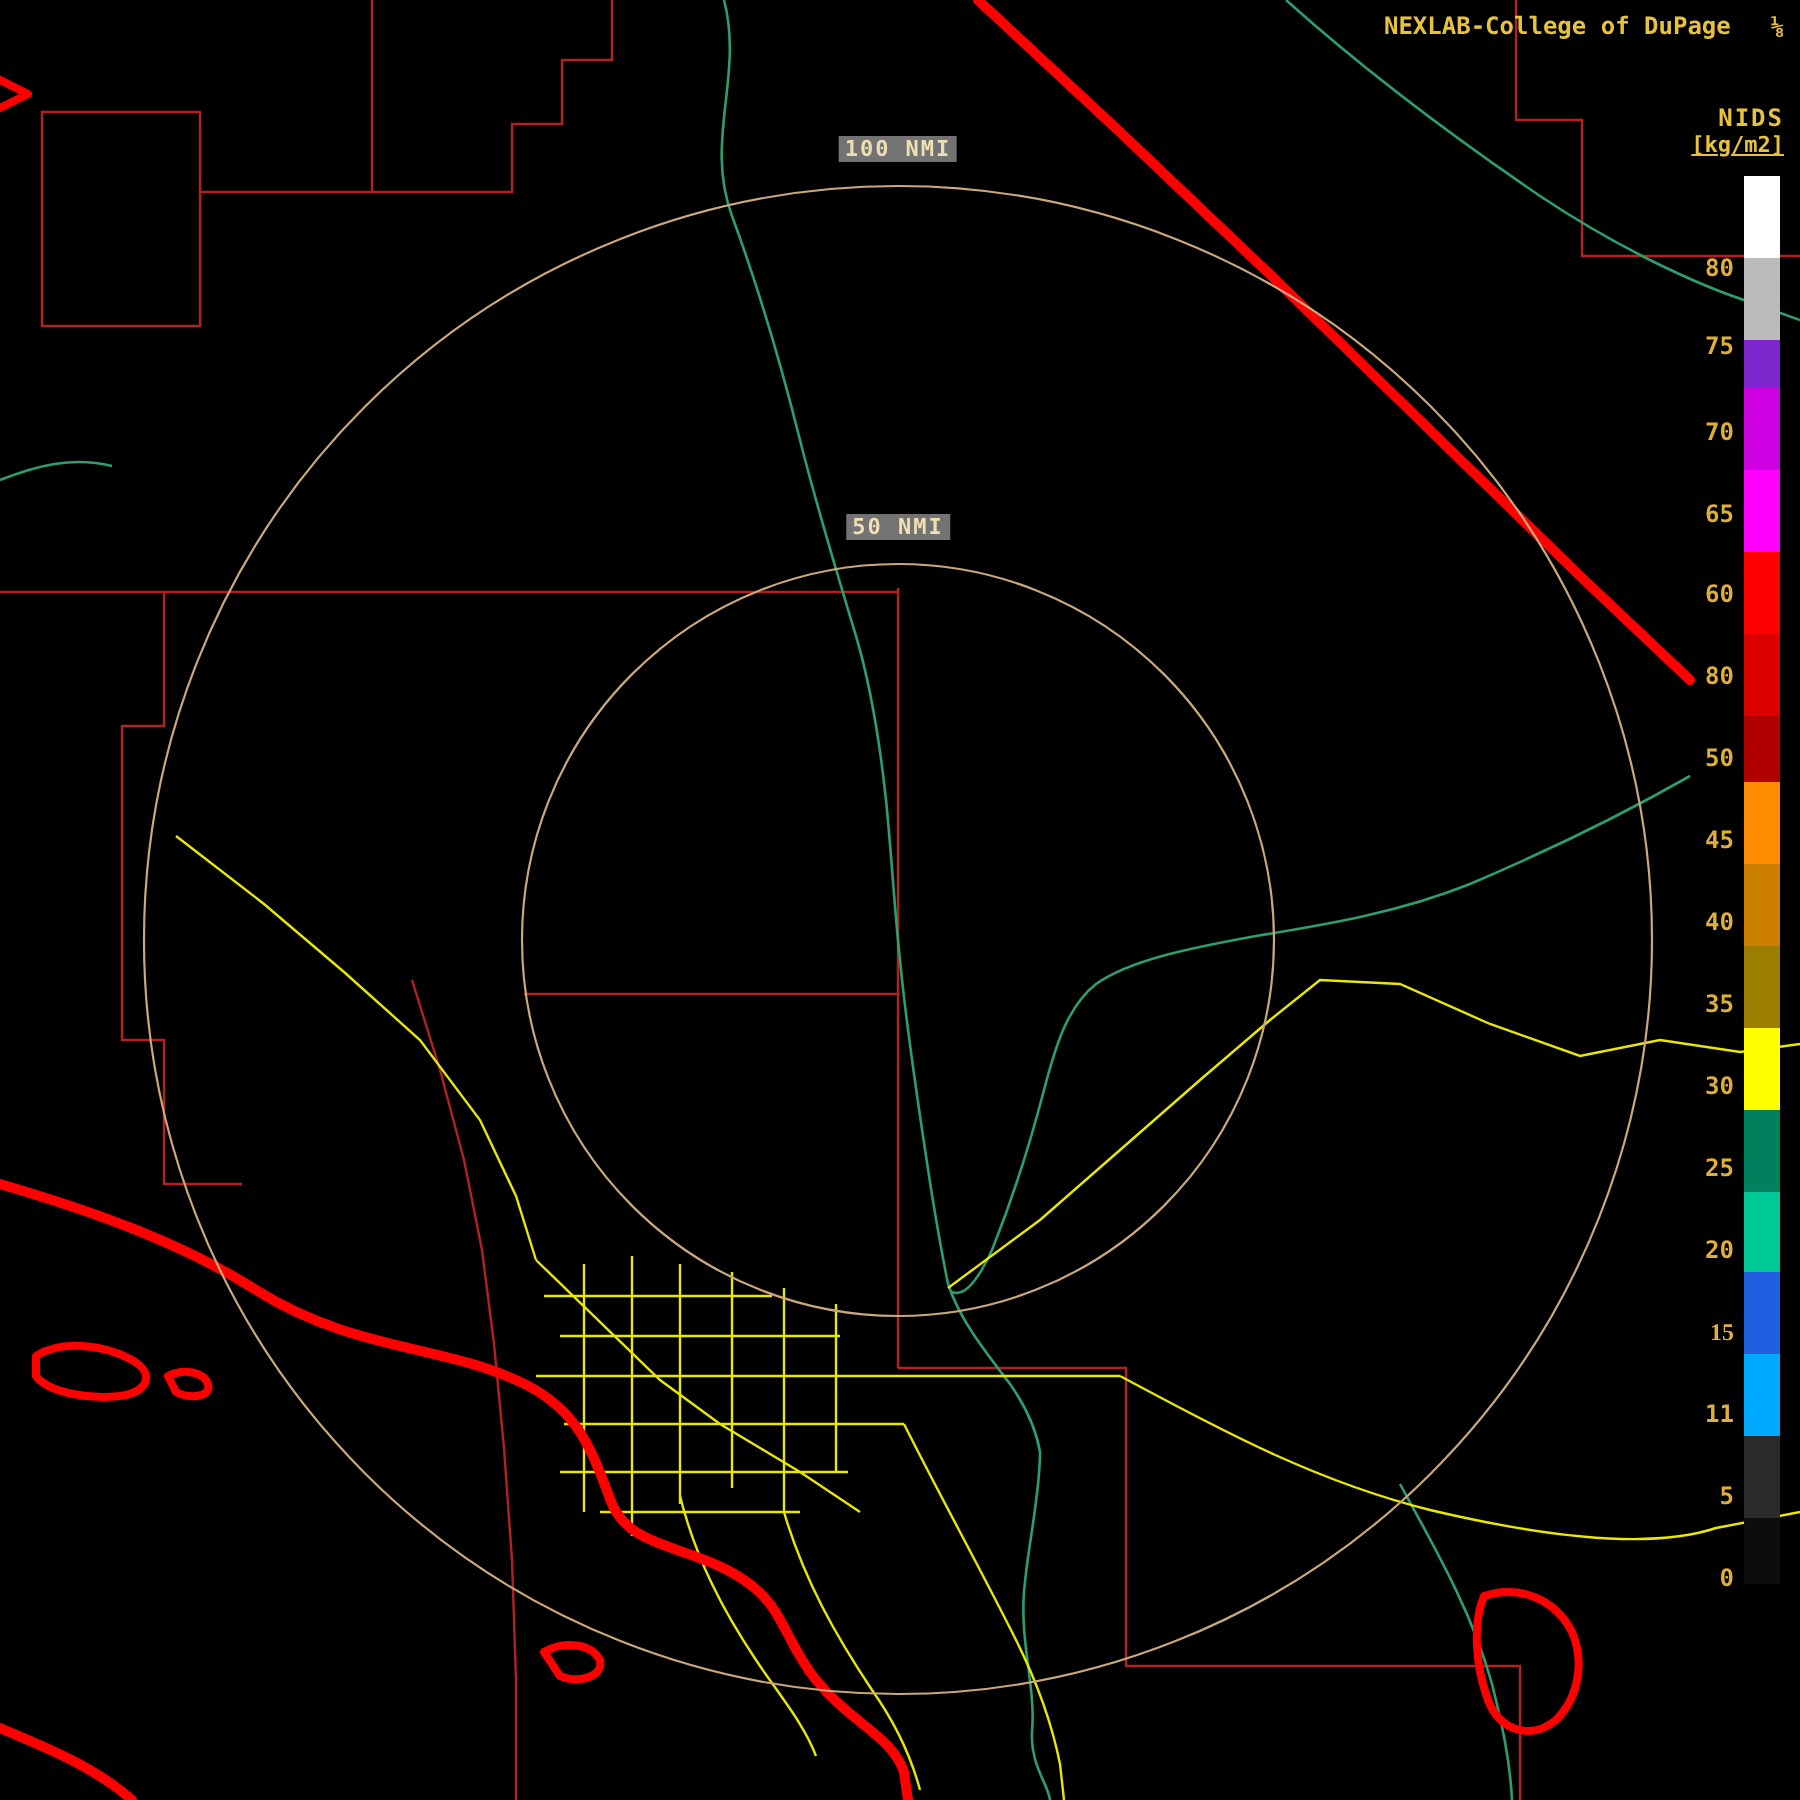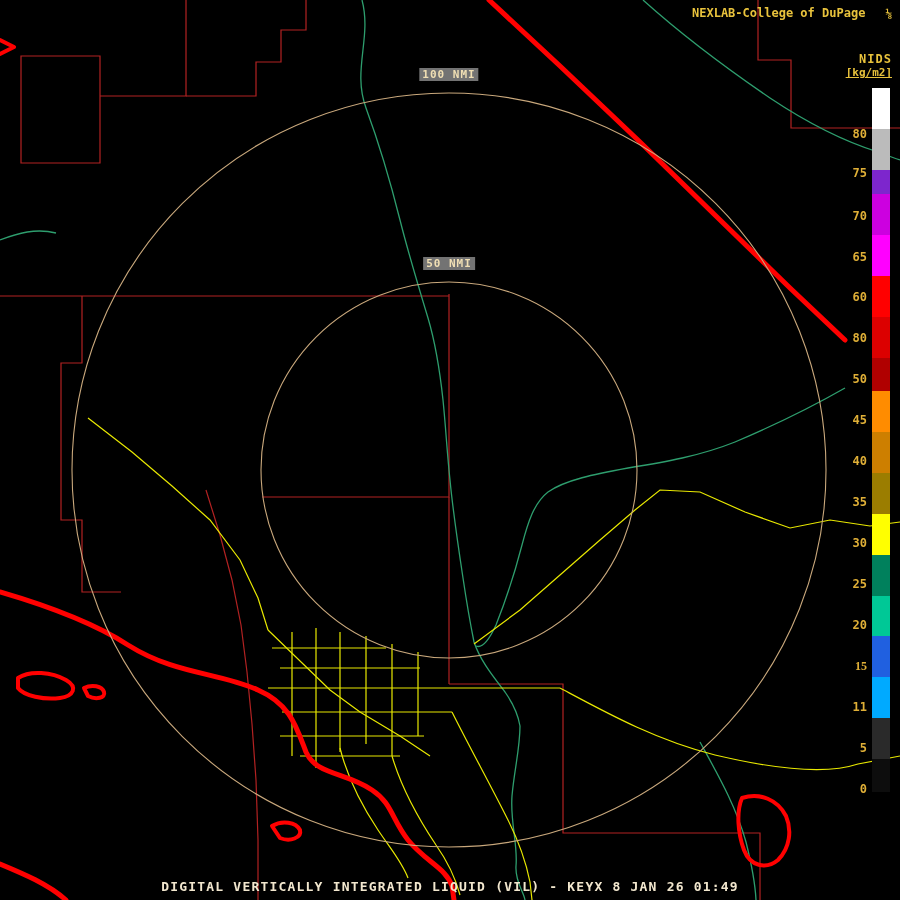--- a/index.html
+++ b/index.html
@@ -130,15 +130,14 @@
       <div class="cb-label" style="top: 481.116px;">35</div>
       <div class="cb-label" style="top: 522.047px;">30</div>
       <div class="cb-label" style="top: 562.977px;">25</div>
       <div class="cb-label" style="top: 603.907px;">20</div>
       <div class="cb-label" style="top: 644.837px; font-family: Liberation Serif, serif;">15</div>
       <div class="cb-label" style="top: 685.767px;">11</div>
       <div class="cb-label" style="top: 726.698px;">5</div>
       <div class="cb-label" style="top: 767.628px;">0</div>
     </div>
 
-  <div class="overlay" id="footer-title">DIGITAL VERTICALLY INTEGRATED LIQUID (VIL) - KEYX 8 JAN 26 01:49</div>
 
 </div>
 
 </body></html>

